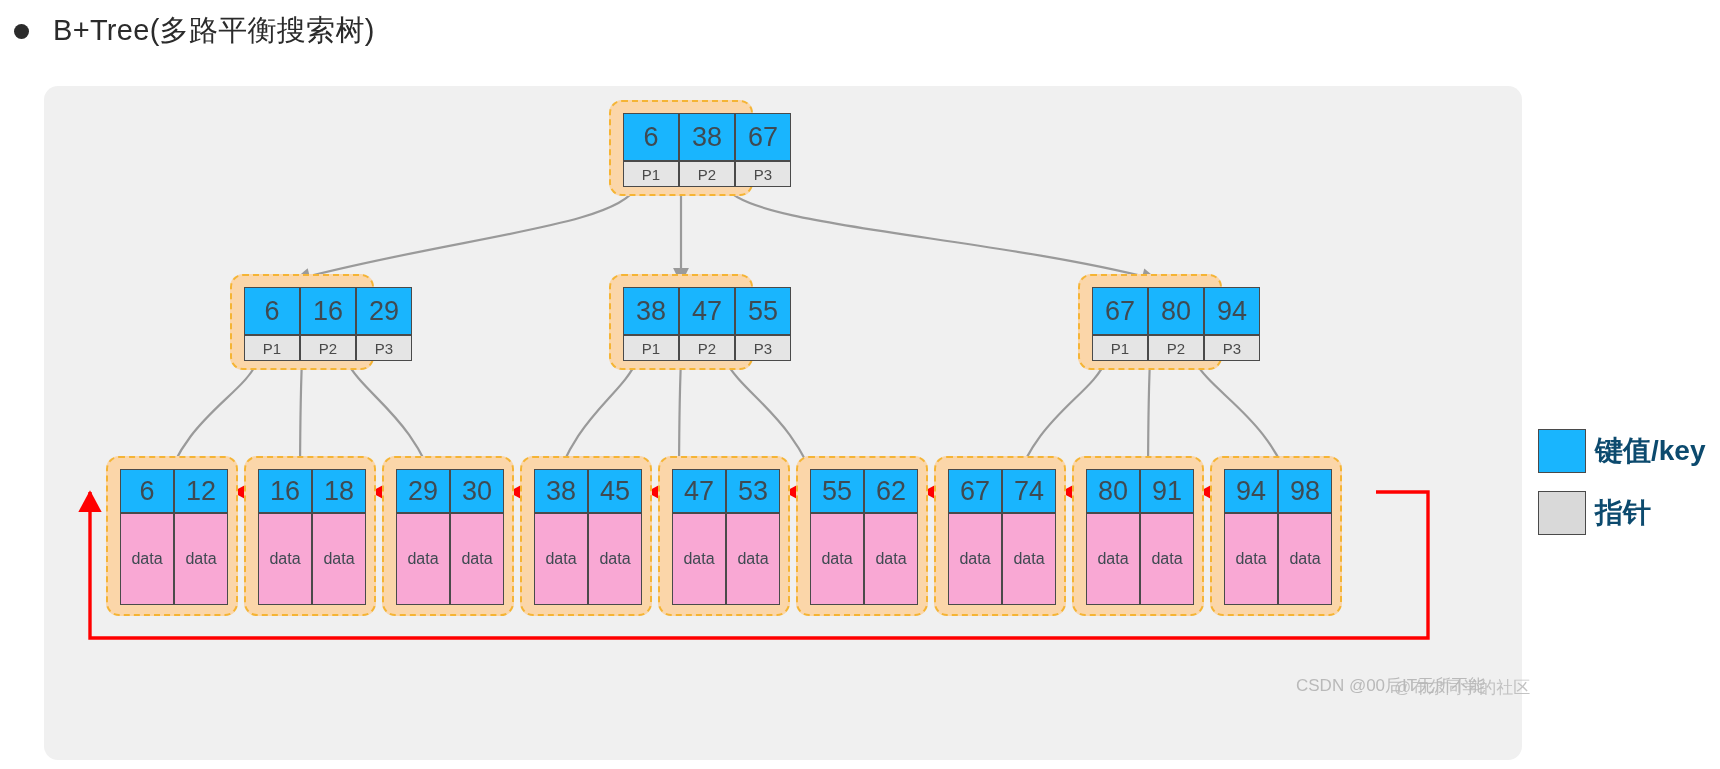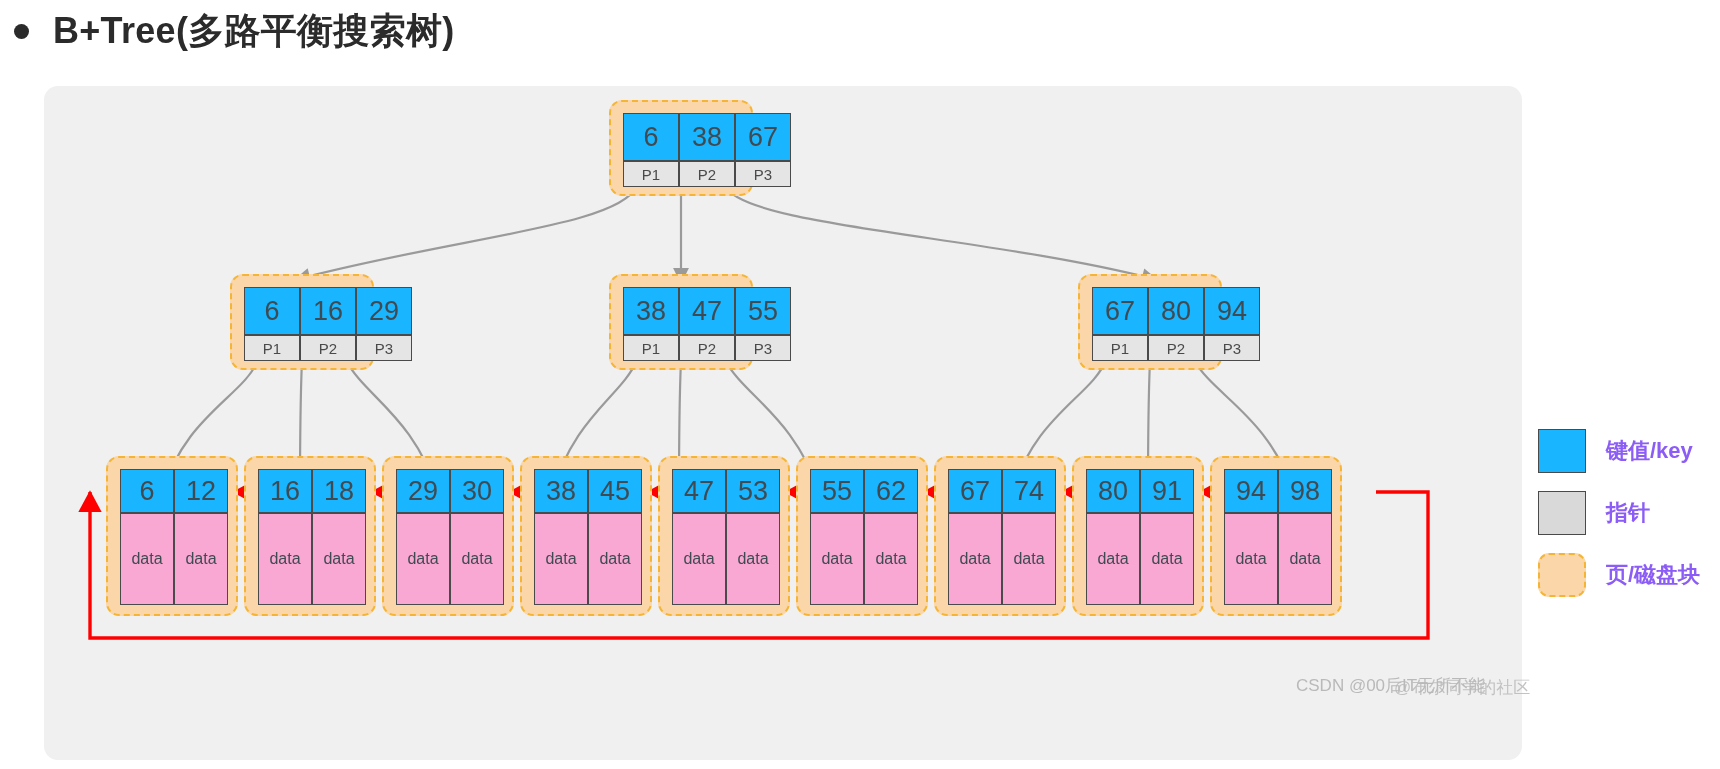--- a/index.html
+++ b/index.html
@@ -25,22 +25,22 @@
   }
   #title-bullet {
     width: 15px; height: 15px;
     border-radius: 50%;
     background: #2b2b2b;
     margin-left: 14px;
     margin-right: 24px;
     flex: none;
   }
   #title-text {
-    font-size: 36px;
-    font-weight: bold;
+    font-size: 29px;
+    font-weight: normal;
     color: #2b2b2b;
     letter-spacing: 0.3px;
     white-space: nowrap;
   }
 
   
   #canvas {
     position: absolute;
     left: 44px;
     top: 86px;
@@ -141,24 +141,24 @@
   .legend-swatch {
     width: 48px; height: 44px;
     box-sizing: border-box;
     flex: none;
   }
   .sw-key   { background: #19b5fe;  border: 1px solid #4a4a4a; }
   .sw-data  { background: #9cf08b;  border: 1px solid #4a4a4a; }
   .sw-ptr   { background: #d9d9d9;  border: 1px solid #4a4a4a; }
   .sw-page  { background: #fbd6a9;  border: 2px dashed #f5b434; border-radius: 11px; }
   .legend-label {
-    margin-left: 20px;
-    font-size: 22px;
+    margin-left: 9px;
+    font-size: 28px;
     font-weight: bold;
-    color: #8b5cf6;
+    color: #0c4a6e;
     white-space: nowrap;
   }
 
   
   #watermark {
     position: absolute;
     left: 1290px;
     top: 672px;
     width: 420px;
     height: 30px;
@@ -431,22 +431,18 @@
 
 <div id="legend">
   <div class="legend-row">
     <div class="legend-swatch sw-key"></div>
     <div class="legend-label">键值/key</div>
   </div>
   <div class="legend-row">
     <div class="legend-swatch sw-ptr"></div>
     <div class="legend-label">指针</div>
   </div>
-  <div class="legend-row">
-    <div class="legend-swatch sw-page"></div>
-    <div class="legend-label">页/磁盘块</div>
-  </div>
 </div>
 
 <div id="watermark">
   <div class="wm" id="wm-a">CSDN @00后IT无所不能</div>
   <div class="wm" id="wm-b">@布尔同学的社区</div>
 </div>
 
 </body></html>

